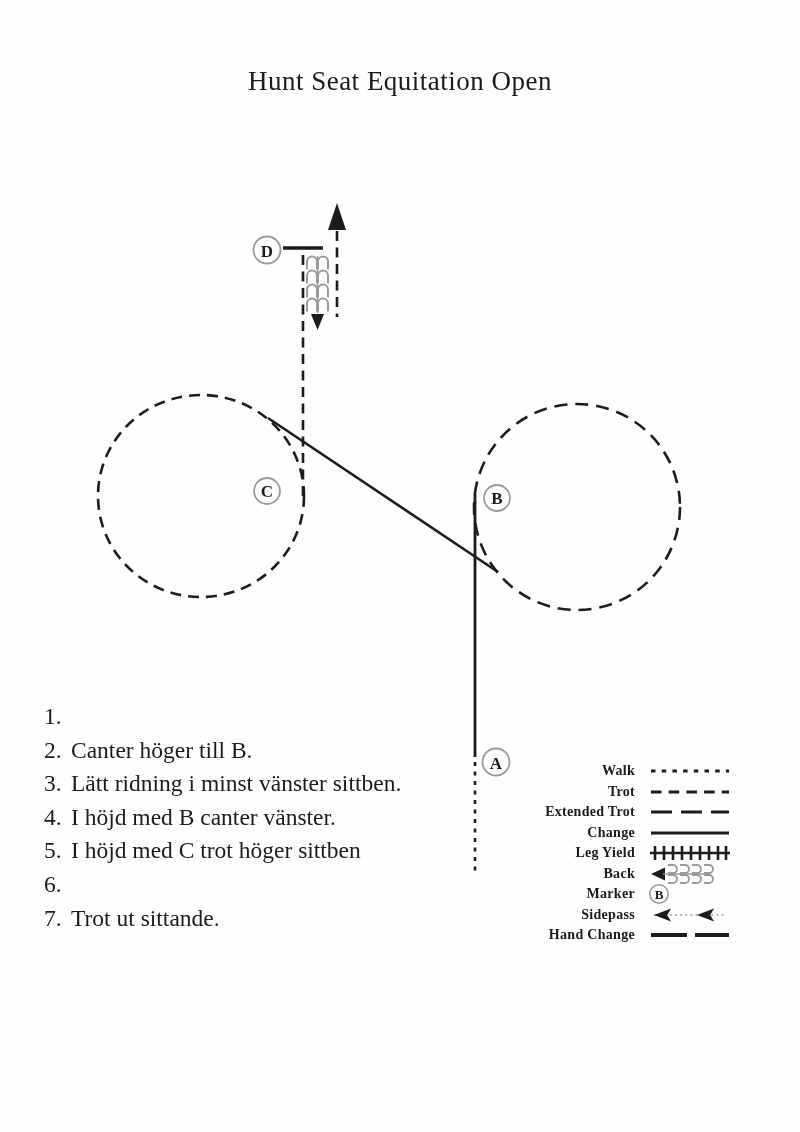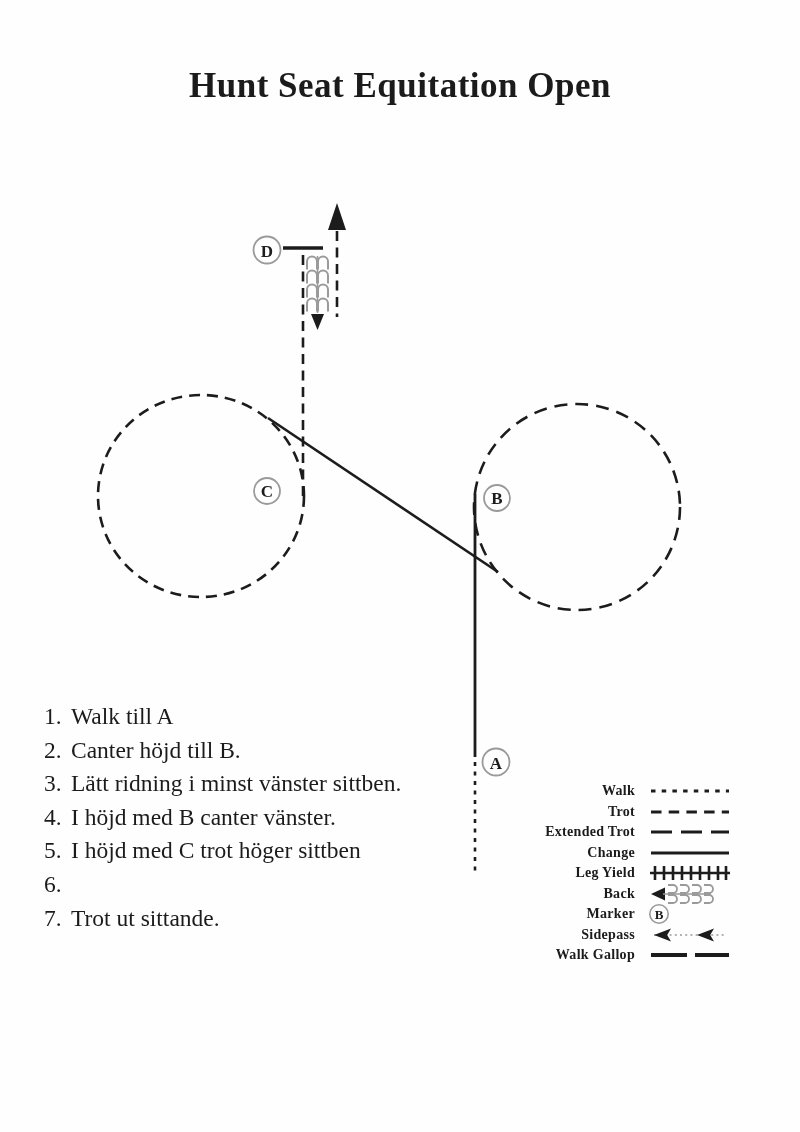--- a/index.html
+++ b/index.html
@@ -3,30 +3,30 @@
 <meta charset="utf-8">
 <style>
   html,body{margin:0;padding:0;}
   body{
     width:800px;height:1132px;position:relative;overflow:hidden;
     background:#fefefe;color:#1b1b1b;
     font-family:"Liberation Serif", serif;
   }
   .title{
     position:absolute;top:66px;left:0;width:800px;
-    text-align:center;font-size:35px;font-weight:bold;letter-spacing:.5px;
+    text-align:center;font-size:27px;font-weight:normal;letter-spacing:.5px;
   }
   #pattern-svg{position:absolute;left:0;top:0;}
   
   .instructions{position:absolute;left:44px;top:703px;width:470px;font-size:23.5px;}
   .instr-row{display:flex;height:33.6px;align-items:flex-start;}
   .instr-num{width:27px;flex:none;}
   .instr-text{flex:1;white-space:nowrap;}
   
-  .legend{position:absolute;left:440px;top:781px;width:292px;}
+  .legend{position:absolute;left:440px;top:761px;width:292px;}
   .legend-row{display:flex;align-items:center;height:20.5px;}
   .legend-label{flex:1;text-align:right;font-weight:bold;font-size:14px;letter-spacing:.3px;}
   .legend-symbol{width:84px;height:20px;margin-left:13px;flex:none;}
   .legend-symbol svg{display:block;}
 </style>
 </head>
 <body>
 
 <div class="title">Hunt Seat Equitation Open</div>
 
@@ -69,25 +69,24 @@
     <circle cx="497" cy="498" r="13" fill="#fefefe" stroke="#9a9a9a" stroke-width="1.8"></circle>
     <text x="497" y="504">B</text>
     <circle cx="496" cy="762" r="13.5" fill="#fefefe" stroke="#9a9a9a" stroke-width="1.8"></circle>
     <text x="496" y="768.5">A</text>
   </g>
 </svg>
 
 <div class="instructions">
   <div class="instr-row">
     <span class="instr-num">1.</span>
-    <span class="instr-text">Walk till A</span>
   </div>
   <div class="instr-row">
     <span class="instr-num">2.</span>
-    <span class="instr-text">Canter höjd till B.</span>
+    <span class="instr-text">Canter höger till B.</span>
   </div>
   <div class="instr-row">
     <span class="instr-num">3.</span>
     <span class="instr-text">Lätt ridning i minst vänster sittben.</span>
   </div>
   <div class="instr-row">
     <span class="instr-num">4.</span>
     <span class="instr-text">I höjd med B canter vänster.</span>
   </div>
   <div class="instr-row">
@@ -177,20 +176,20 @@
     <span class="legend-label">Sidepass</span>
     <span class="legend-symbol">
       <svg width="84" height="20">
         <line x1="6" y1="10" x2="78" y2="10" stroke="#9a9a9a" stroke-width="1.6" stroke-dasharray="2 3.2"></line>
         <path d="M6 10 L23 3.5 L19.2 10 L23 16.5 Z" fill="#1c1c1c"></path>
         <path d="M49 10 L66 3.5 L62.2 10 L66 16.5 Z" fill="#1c1c1c"></path>
       </svg>
     </span>
   </div>
   <div class="legend-row">
-    <span class="legend-label">Walk Gallop</span>
+    <span class="legend-label">Hand Change</span>
     <span class="legend-symbol">
       <svg width="84" height="20">
           <line x1="3" y1="10" x2="81" y2="10" stroke="#1c1c1c" stroke-width="4.2" stroke-dasharray="36 8"></line>
         </svg>
     </span>
   </div>
 </div>
 
 </body></html>

